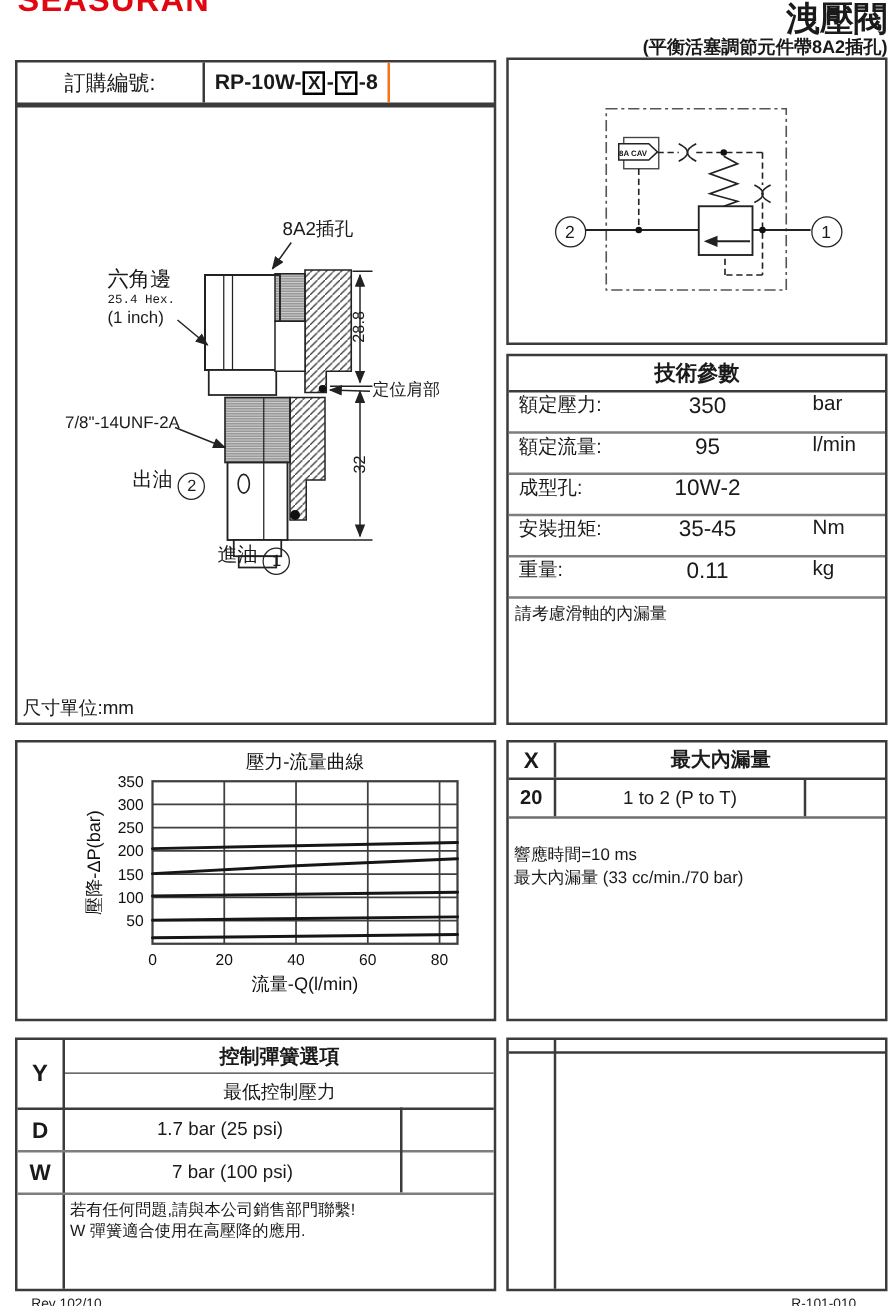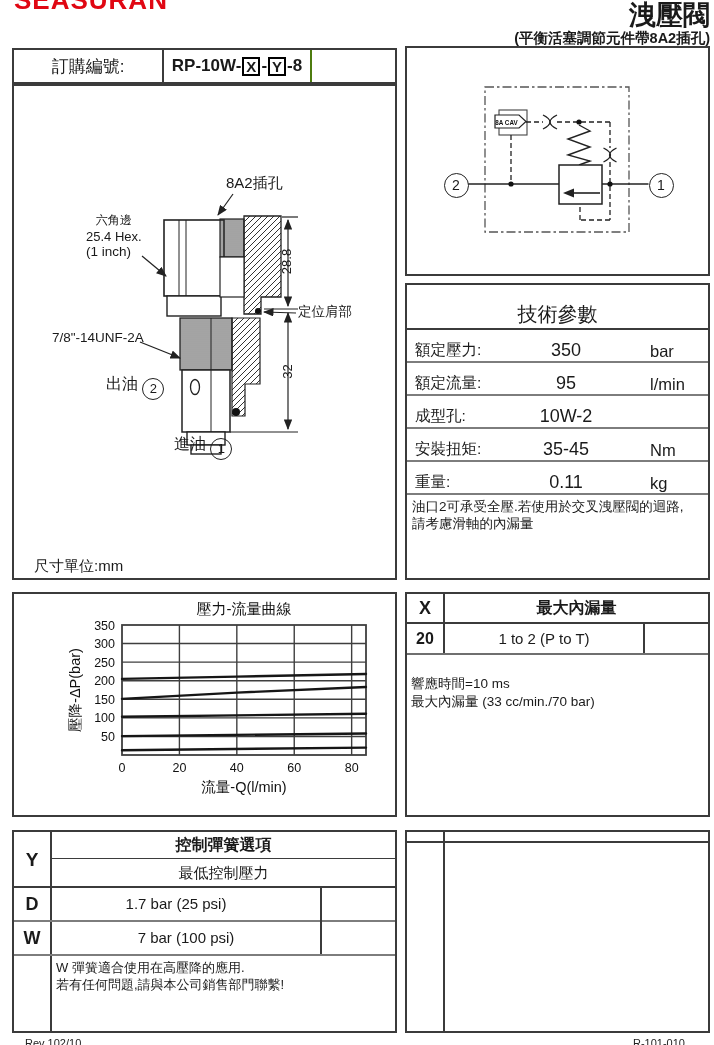--- a/index.html
+++ b/index.html
@@ -9,40 +9,40 @@
   .logo{position:absolute;left:14px;top:-15px;font-size:26px;font-weight:bold;color:#e00713;letter-spacing:1px;white-space:nowrap;}
   .title-block{position:absolute;right:4px;top:0;text-align:right;}
   .title{font-size:27px;font-weight:bold;line-height:30px;}
   .subtitle{font-size:14.5px;font-weight:bold;line-height:16px;}
 
   .box{position:absolute;background:#fff;border:2px solid #3b3b3b;box-sizing:content-box;}
 
   
   #order-box{left:12px;top:48px;width:381px;height:32px;display:flex;}
   .ocell1{width:148px;border-right:2px solid #3b3b3b;display:flex;align-items:center;justify-content:center;font-size:17px;}
-  .ocell2{width:146px;border-right:2px solid #4d7c0f;display:flex;align-items:center;justify-content:center;font-size:17px;font-weight:bold;white-space:nowrap;}
+  .ocell2{width:146px;border-right:2px solid #f97316;display:flex;align-items:center;justify-content:center;font-size:17px;font-weight:bold;white-space:nowrap;}
   .ocell3{flex:1;}
   .codebox{display:inline-block;border:2px solid #000;padding:0 2px;margin:0 1px;line-height:15px;font-size:15px;}
 
   
   #drawing-box{left:12px;top:84px;width:381px;height:492px;}
   #drawing-box svg{position:absolute;left:0;top:0;}
   .dlabel{position:absolute;white-space:nowrap;}
   .cnum{display:inline-flex;width:20px;height:20px;border:1.5px solid #222;border-radius:50%;align-items:center;justify-content:center;font-size:13px;line-height:1;vertical-align:-4px;}
   .rot90{transform:rotate(-90deg);transform-origin:center;}
 
   
   #symbol-box{left:405px;top:46px;width:301px;height:226px;}
   #symbol-box svg{position:absolute;left:0;top:0;}
   .pnum{position:absolute;display:flex;width:23px;height:23px;border:1.6px solid #222;border-radius:50%;align-items:center;justify-content:center;font-size:14px;background:#fff;}
 
   
   #params-box{left:405px;top:283px;width:301px;height:293px;}
-  .phead{height:27px;border-bottom:2px solid #3b3b3b;display:flex;align-items:center;justify-content:center;font-size:20px;font-weight:normal;margin-top:16px;}
-  .prow{height:31px;border-bottom:2px solid #7d7d7d;display:flex;align-items:flex-end;padding-left:8px;}
+  .phead{height:27px;border-bottom:2px solid #3b3b3b;display:flex;align-items:center;justify-content:center;font-size:17px;font-weight:bold;}
+  .prow{height:31px;border-bottom:2px solid #7d7d7d;display:flex;align-items:flex-start;padding-left:8px;}
   .plabel{width:95px;font-size:15.5px;}
   .pvalue{width:112px;text-align:center;font-size:18px;}
   .punit{margin-left:28px;font-size:16.5px;}
   .pnote{padding:3px 5px;font-size:13.5px;line-height:17px;}
 
   
   #chart-box{left:12px;top:592px;width:381px;height:221px;}
   .grid{stroke:#3f3f3f;stroke-width:1.4;}
   .frame{fill:none;stroke:#3f3f3f;stroke-width:1.8;}
   .curve{fill:none;stroke:#161616;stroke-width:2.4;stroke-linecap:round;}
@@ -154,37 +154,37 @@
       <g stroke="#222" stroke-width="1.2" fill="none">
         <line x1="219" y1="108" x2="204" y2="129" marker-end="url(#arw)"></line>
         <line x1="128" y1="170" x2="152" y2="190" marker-end="url(#arw)"></line>
         <line x1="126" y1="256" x2="166" y2="272" marker-end="url(#arw)"></line>
         <line x1="282" y1="227" x2="250" y2="226" marker-end="url(#arw)"></line>
       </g>
     </svg>
 
     <span class="dlabel" style="left:212px;top:88px;font-size:15px;">8A2插孔</span>
     <div class="dlabel" style="left:72px;top:126px;">
-      <div style="font-size:12px;text-align:center;">六角邊</div>
-      <div style="font-size:13px;">25.4 Hex.</div>
+      <div style="font-size:17px;">六角邊</div>
+      <div style="font-size:10px;font-family:Liberation Mono, monospace;">25.4 Hex.</div>
       <div style="font-size:13.5px;">(1 inch)</div>
     </div>
     <span class="dlabel rot90" style="left:260px;top:168px;font-size:13px;">28.8</span>
     <span class="dlabel" style="left:284px;top:217px;font-size:13.5px;">定位肩部</span>
     <span class="dlabel" style="left:38px;top:244px;font-size:13.5px;">7/8"-14UNF-2A</span>
     <span class="dlabel" style="left:92px;top:288px;font-size:16px;">
       <span>出油</span>
       <span class="cnum">2</span>
     </span>
     <span class="dlabel rot90" style="left:266px;top:278px;font-size:13px;">32</span>
     <span class="dlabel" style="left:160px;top:348px;font-size:16px;">
       <span>進油</span>
       <span class="cnum">1</span>
     </span>
-    <span class="dlabel" style="left:20px;bottom:2px;font-size:15px;">尺寸單位:mm</span>
+    <span class="dlabel" style="left:4px;bottom:2px;font-size:15px;">尺寸單位:mm</span>
   </div>
 
   <div class="box" id="symbol-box">
     <svg width="301" height="226" viewBox="0 0 301 226">
       <rect x="78" y="39" width="144" height="145" fill="none" stroke="#555" stroke-width="1.3" stroke-dasharray="9 3 2.5 3"></rect>
 
       <g>
         <rect x="92" y="62" width="28" height="25" fill="none" stroke="#444" stroke-width="1.1"></rect>
         <polygon points="88,67 112,67 119,73.5 112,80 88,80" fill="#fff" stroke="#222" stroke-width="1.2"></polygon>
         <text x="99.5" y="76.5" font-size="6.3" font-weight="bold" text-anchor="middle" fill="#111">8A CAV</text>
@@ -253,21 +253,20 @@
       <span class="plabel">安裝扭矩:</span>
       <span class="pvalue">35-45</span>
       <span class="punit">Nm</span>
     </div>
     <div class="prow">
       <span class="plabel">重量:</span>
       <span class="pvalue">0.11</span>
       <span class="punit">kg</span>
     </div>
     <div class="pnote">
-      <div>油口2可承受全壓.若使用於交叉洩壓閥的迴路,</div>
       <div>請考慮滑軸的內漏量</div>
     </div>
   </div>
 
   <div class="box" id="chart-box">
     <div id="chart-mount"><svg width="381" height="221" viewBox="0 0 381 221">
           <line class="grid" x1="165.41176470588235" y1="31" x2="165.41176470588235" y2="161"></line>
           <line class="grid" x1="222.8235294117647" y1="31" x2="222.8235294117647" y2="161"></line>
           <line class="grid" x1="280.2352941176471" y1="31" x2="280.2352941176471" y2="161"></line>
           <line class="grid" x1="337.6470588235294" y1="31" x2="337.6470588235294" y2="161"></line>
@@ -325,22 +324,22 @@
     <div class="abs ycenter" style="left:38px;right:0;top:28px;height:26px;font-size:15px;">最低控制壓力</div>
     <div class="abs ysepd" style="top:54px;"></div>
     <div class="abs ylet" style="top:62px;left:0;">D</div>
     <div class="abs ycenter" style="left:38px;width:248px;top:54px;height:34px;font-size:15px;">1.7 bar (25 psi)</div>
     <div class="abs ysepg" style="top:88px;"></div>
     <div class="abs ylet" style="top:96px;left:0;">W</div>
     <div class="abs ycenter" style="left:38px;width:268px;top:88px;height:34px;font-size:15px;">7 bar (100 psi)</div>
     <div class="abs" style="left:306px;top:54px;height:68px;border-left:2px solid #3b3b3b;"></div>
     <div class="abs ysepg" style="top:122px;"></div>
     <div class="abs" style="left:42px;top:127px;font-size:13px;line-height:17px;">
+      <div>若有任何問題,請與本公司銷售部門聯繫!</div>
       <div>W 彈簧適合使用在高壓降的應用.</div>
-      <div>若有任何問題,請與本公司銷售部門聯繫!</div>
     </div>
   </div>
 
   <div class="box" id="br-box">
     <div class="abs brcol"></div>
     <div class="abs brline"></div>
   </div>
 
   <div class="footer" style="left:25px;">Rev 102/10</div>
   <div class="footer" style="left:633px;">R-101-010</div>

